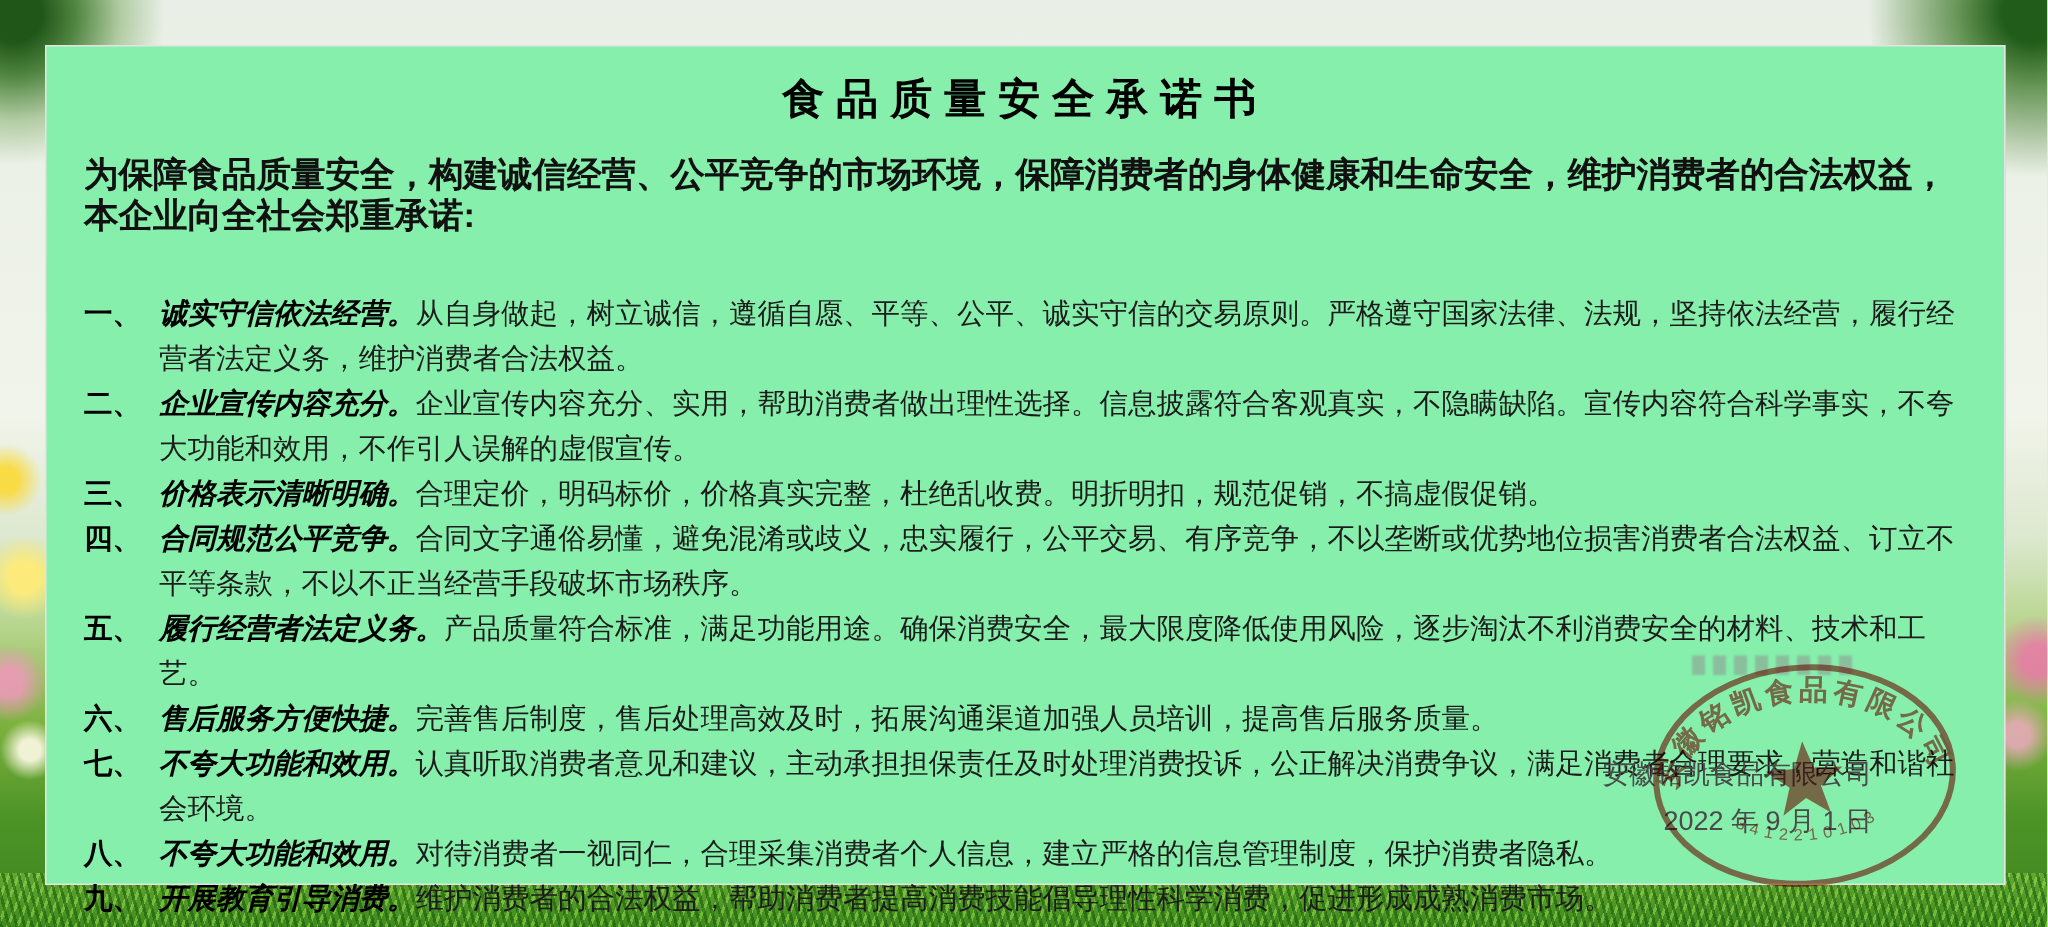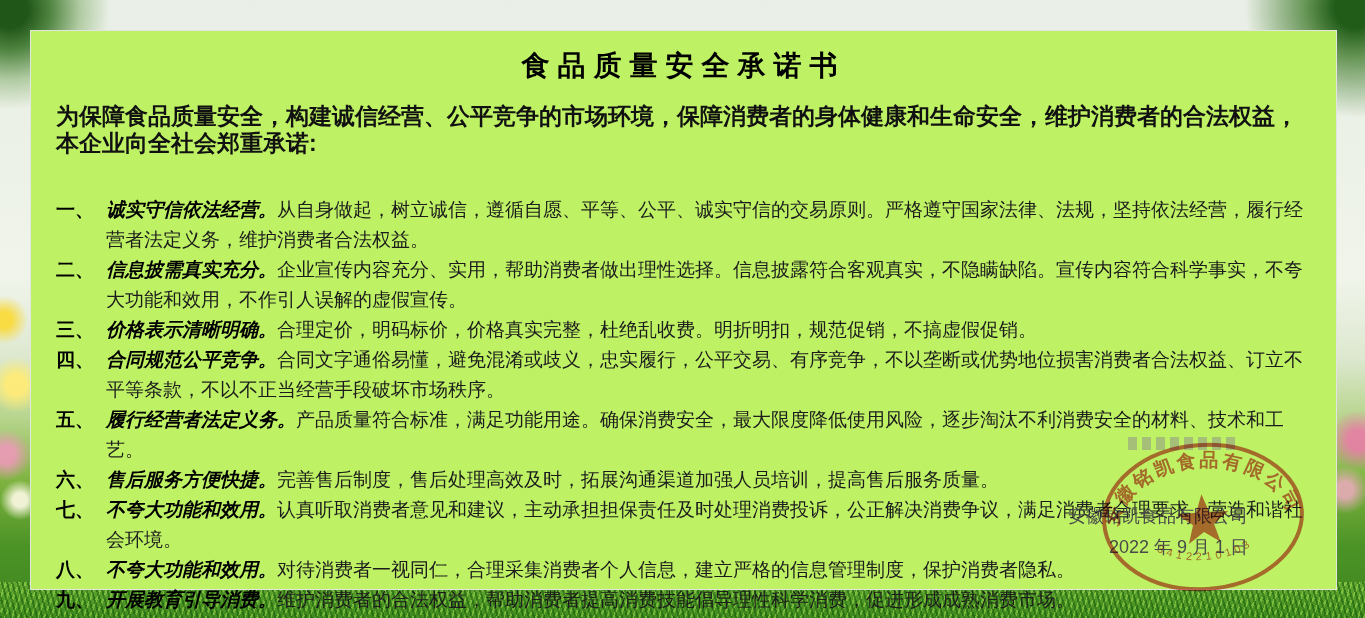--- a/index.html
+++ b/index.html
@@ -18,21 +18,21 @@
       radial-gradient(circle at 1358px 440px, rgba(236,120,170,.85) 0 10px, transparent 30px),
       radial-gradient(circle at 1345px 490px, rgba(244,170,200,.8) 0 8px, transparent 24px),
       linear-gradient(180deg,#e9efe6 0%,#f0f4ea 45%,#dde8cf 58%,#b5d48a 68%,#7db23f 78%,#4d9427 88%,#3d861f 100%);}
   .grass{position:absolute;left:0;right:0;bottom:0;height:36px;
     background:
       repeating-linear-gradient(75deg, rgba(18,88,8,.55) 0 2px, transparent 2px 5px),
       repeating-linear-gradient(-68deg, rgba(165,222,82,.5) 0 2px, transparent 2px 6px),
       linear-gradient(180deg,#63a832,#3f8a1e);}
 
   
-  .doc{position:absolute;left:30px;top:30px;width:1307px;height:560px;background:#bef264;
+  .doc{position:absolute;left:30px;top:30px;width:1307px;height:560px;background:#86efac;
     border:1px solid #e3e3e3;box-sizing:border-box;padding:10px 25px;color:#1b1b1b;}
   .title{font-size:28px;font-weight:700;letter-spacing:8px;text-align:center;color:#000;margin:6px 0 18px;}
   .intro{font-size:23px;font-weight:700;line-height:27px;margin:0 0 38px;color:#111;}
   .list{}
   .item{font-size:19px;line-height:30px;padding-left:50px;text-indent:-50px;color:#1c1c1c;}
   .item .num{display:inline-block;width:50px;text-indent:0;font-weight:700;color:#000;}
   .item .head{font-weight:700;color:#000;font-style:italic;}
   .item .body{font-weight:400;}
 
   
@@ -52,21 +52,21 @@
   <div class="bg"></div>
   <div class="grass"></div>
 
   <div class="doc">
     <h1 class="title">食品质量安全承诺书</h1>
 
     <p class="intro">为保障食品质量安全，构建诚信经营、公平竞争的市场环境，保障消费者的身体健康和生命安全，维护消费者的合法权益，本企业向全社会郑重承诺:</p>
 
     <div class="list">
       <div class="item"><span class="num">一、</span><span class="head">诚实守信依法经营。</span><span class="body">从自身做起，树立诚信，遵循自愿、平等、公平、诚实守信的交易原则。严格遵守国家法律、法规，坚持依法经营，履行经营者法定义务，维护消费者合法权益。</span></div>
-      <div class="item"><span class="num">二、</span><span class="head">信息披需真实充分。</span><span class="body">企业宣传内容充分、实用，帮助消费者做出理性选择。信息披露符合客观真实，不隐瞒缺陷。宣传内容符合科学事实，不夸大功能和效用，不作引人误解的虚假宣传。</span></div>
+      <div class="item"><span class="num">二、</span><span class="head">企业宣传内容充分。</span><span class="body">企业宣传内容充分、实用，帮助消费者做出理性选择。信息披露符合客观真实，不隐瞒缺陷。宣传内容符合科学事实，不夸大功能和效用，不作引人误解的虚假宣传。</span></div>
       <div class="item"><span class="num">三、</span><span class="head">价格表示清晰明确。</span><span class="body">合理定价，明码标价，价格真实完整，杜绝乱收费。明折明扣，规范促销，不搞虚假促销。</span></div>
       <div class="item"><span class="num">四、</span><span class="head">合同规范公平竞争。</span><span class="body">合同文字通俗易懂，避免混淆或歧义，忠实履行，公平交易、有序竞争，不以垄断或优势地位损害消费者合法权益、订立不平等条款，不以不正当经营手段破坏市场秩序。</span></div>
       <div class="item"><span class="num">五、</span><span class="head">履行经营者法定义务。</span><span class="body">产品质量符合标准，满足功能用途。确保消费安全，最大限度降低使用风险，逐步淘汰不利消费安全的材料、技术和工艺。</span></div>
       <div class="item"><span class="num">六、</span><span class="head">售后服务方便快捷。</span><span class="body">完善售后制度，售后处理高效及时，拓展沟通渠道加强人员培训，提高售后服务质量。</span></div>
       <div class="item"><span class="num">七、</span><span class="head">不夸大功能和效用。</span><span class="body">认真听取消费者意见和建议，主动承担担保责任及时处理消费投诉，公正解决消费争议，满足消费者合理要求，营造和谐社会环境。</span></div>
       <div class="item"><span class="num">八、</span><span class="head">不夸大功能和效用。</span><span class="body">对待消费者一视同仁，合理采集消费者个人信息，建立严格的信息管理制度，保护消费者隐私。</span></div>
       <div class="item"><span class="num">九、</span><span class="head">开展教育引导消费。</span><span class="body">维护消费者的合法权益，帮助消费者提高消费技能倡导理性科学消费，促进形成成熟消费市场。</span></div>
       <div class="item"><span class="num">十、</span><span class="head">环保节能永续发展。</span><span class="body">提供符合资源节约和环境保护原则的商品或服务不以奢华功能或过度包装谋求企业利益，不以破坏环境和牺牲子孙后代的福利为代价发展经济。</span></div>
     </div>
 

